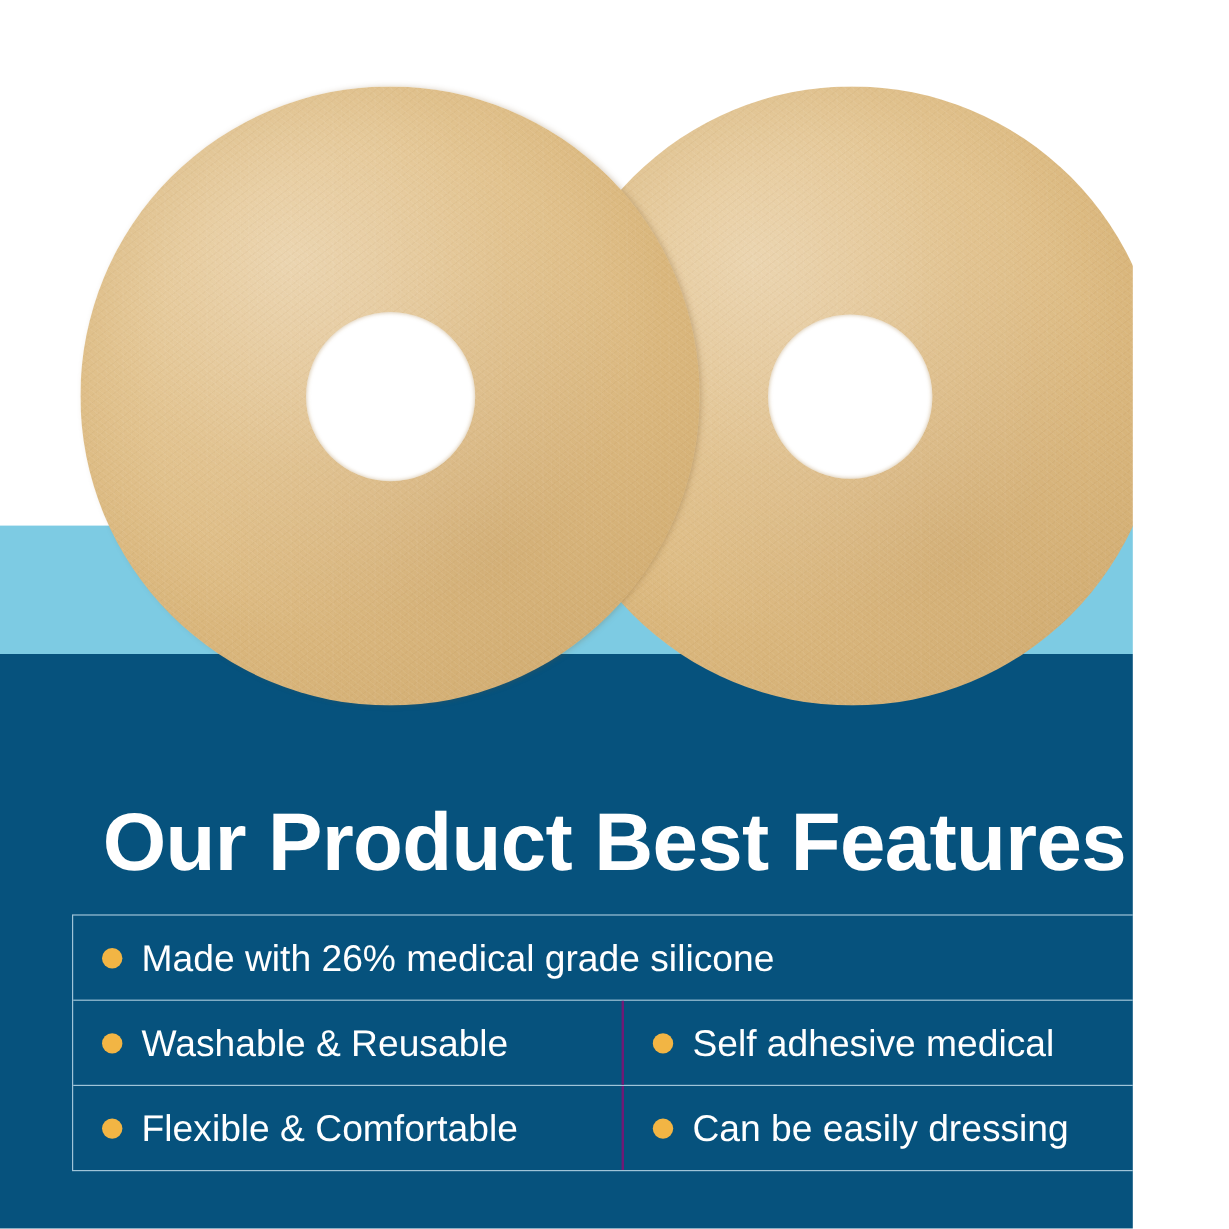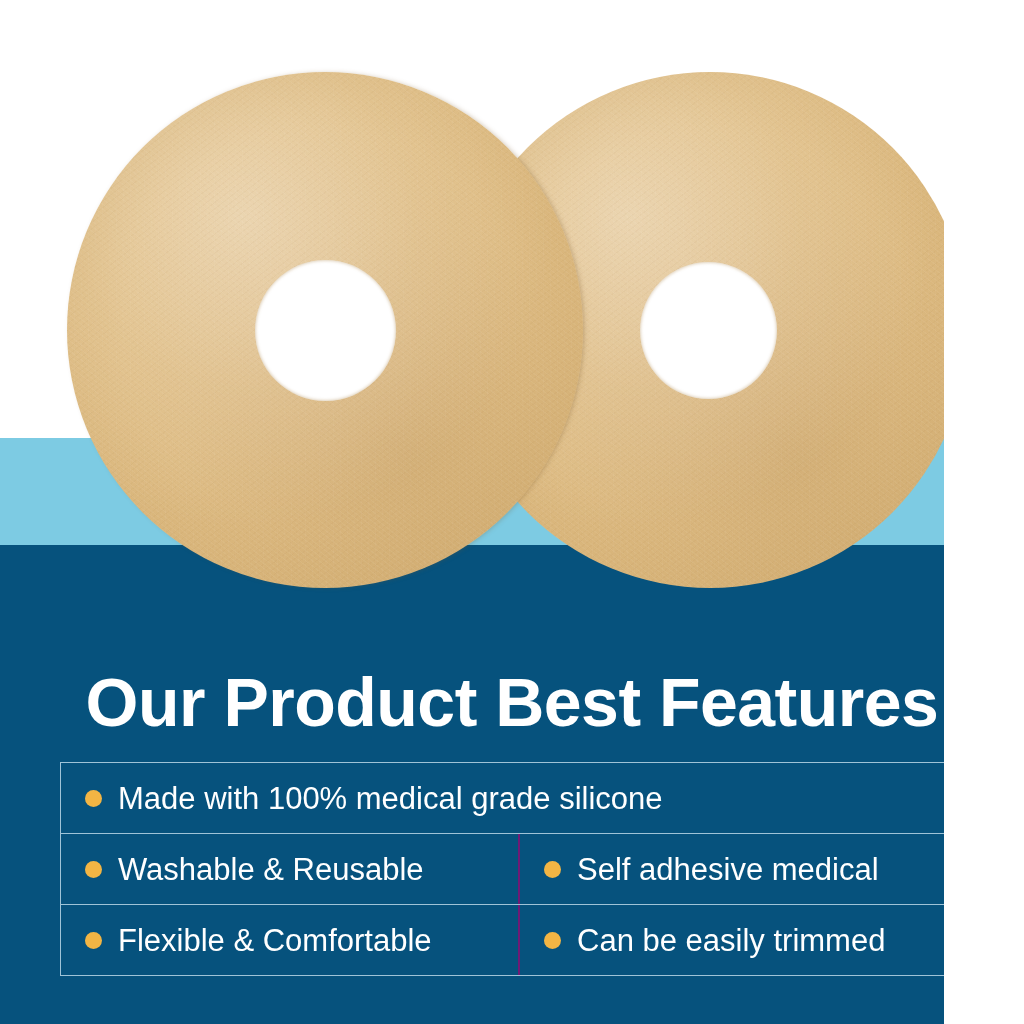--- a/index.html
+++ b/index.html
@@ -159,21 +159,21 @@
     <div class="disc-hole" id="disc-left-hole"></div>
   </div>
 
   <div id="features-heading">Our Product Best Features</div>
 
   <div id="features-table">
 
     <div class="feature-row">
       <div class="feature-cell cell-full">
         <span class="bullet-dot"></span>
-        <span class="feature-text">Made with 100% medical grade silicone</span>
+        <span class="feature-text">Made with 26% medical grade silicone</span>
       </div>
     </div>
 
     <div class="feature-row">
       <div class="feature-cell cell-left">
         <span class="bullet-dot"></span>
         <span class="feature-text">Washable &amp; Reusable</span>
       </div>
       <div class="feature-cell cell-right">
         <span class="bullet-dot"></span>
@@ -181,19 +181,19 @@
       </div>
     </div>
 
     <div class="feature-row">
       <div class="feature-cell cell-left">
         <span class="bullet-dot"></span>
         <span class="feature-text">Flexible &amp; Comfortable</span>
       </div>
       <div class="feature-cell cell-right">
         <span class="bullet-dot"></span>
-        <span class="feature-text">Can be easily trimmed</span>
+        <span class="feature-text">Can be easily dressing</span>
       </div>
     </div>
 
   </div>
 
 </div>
 
 </body></html>

